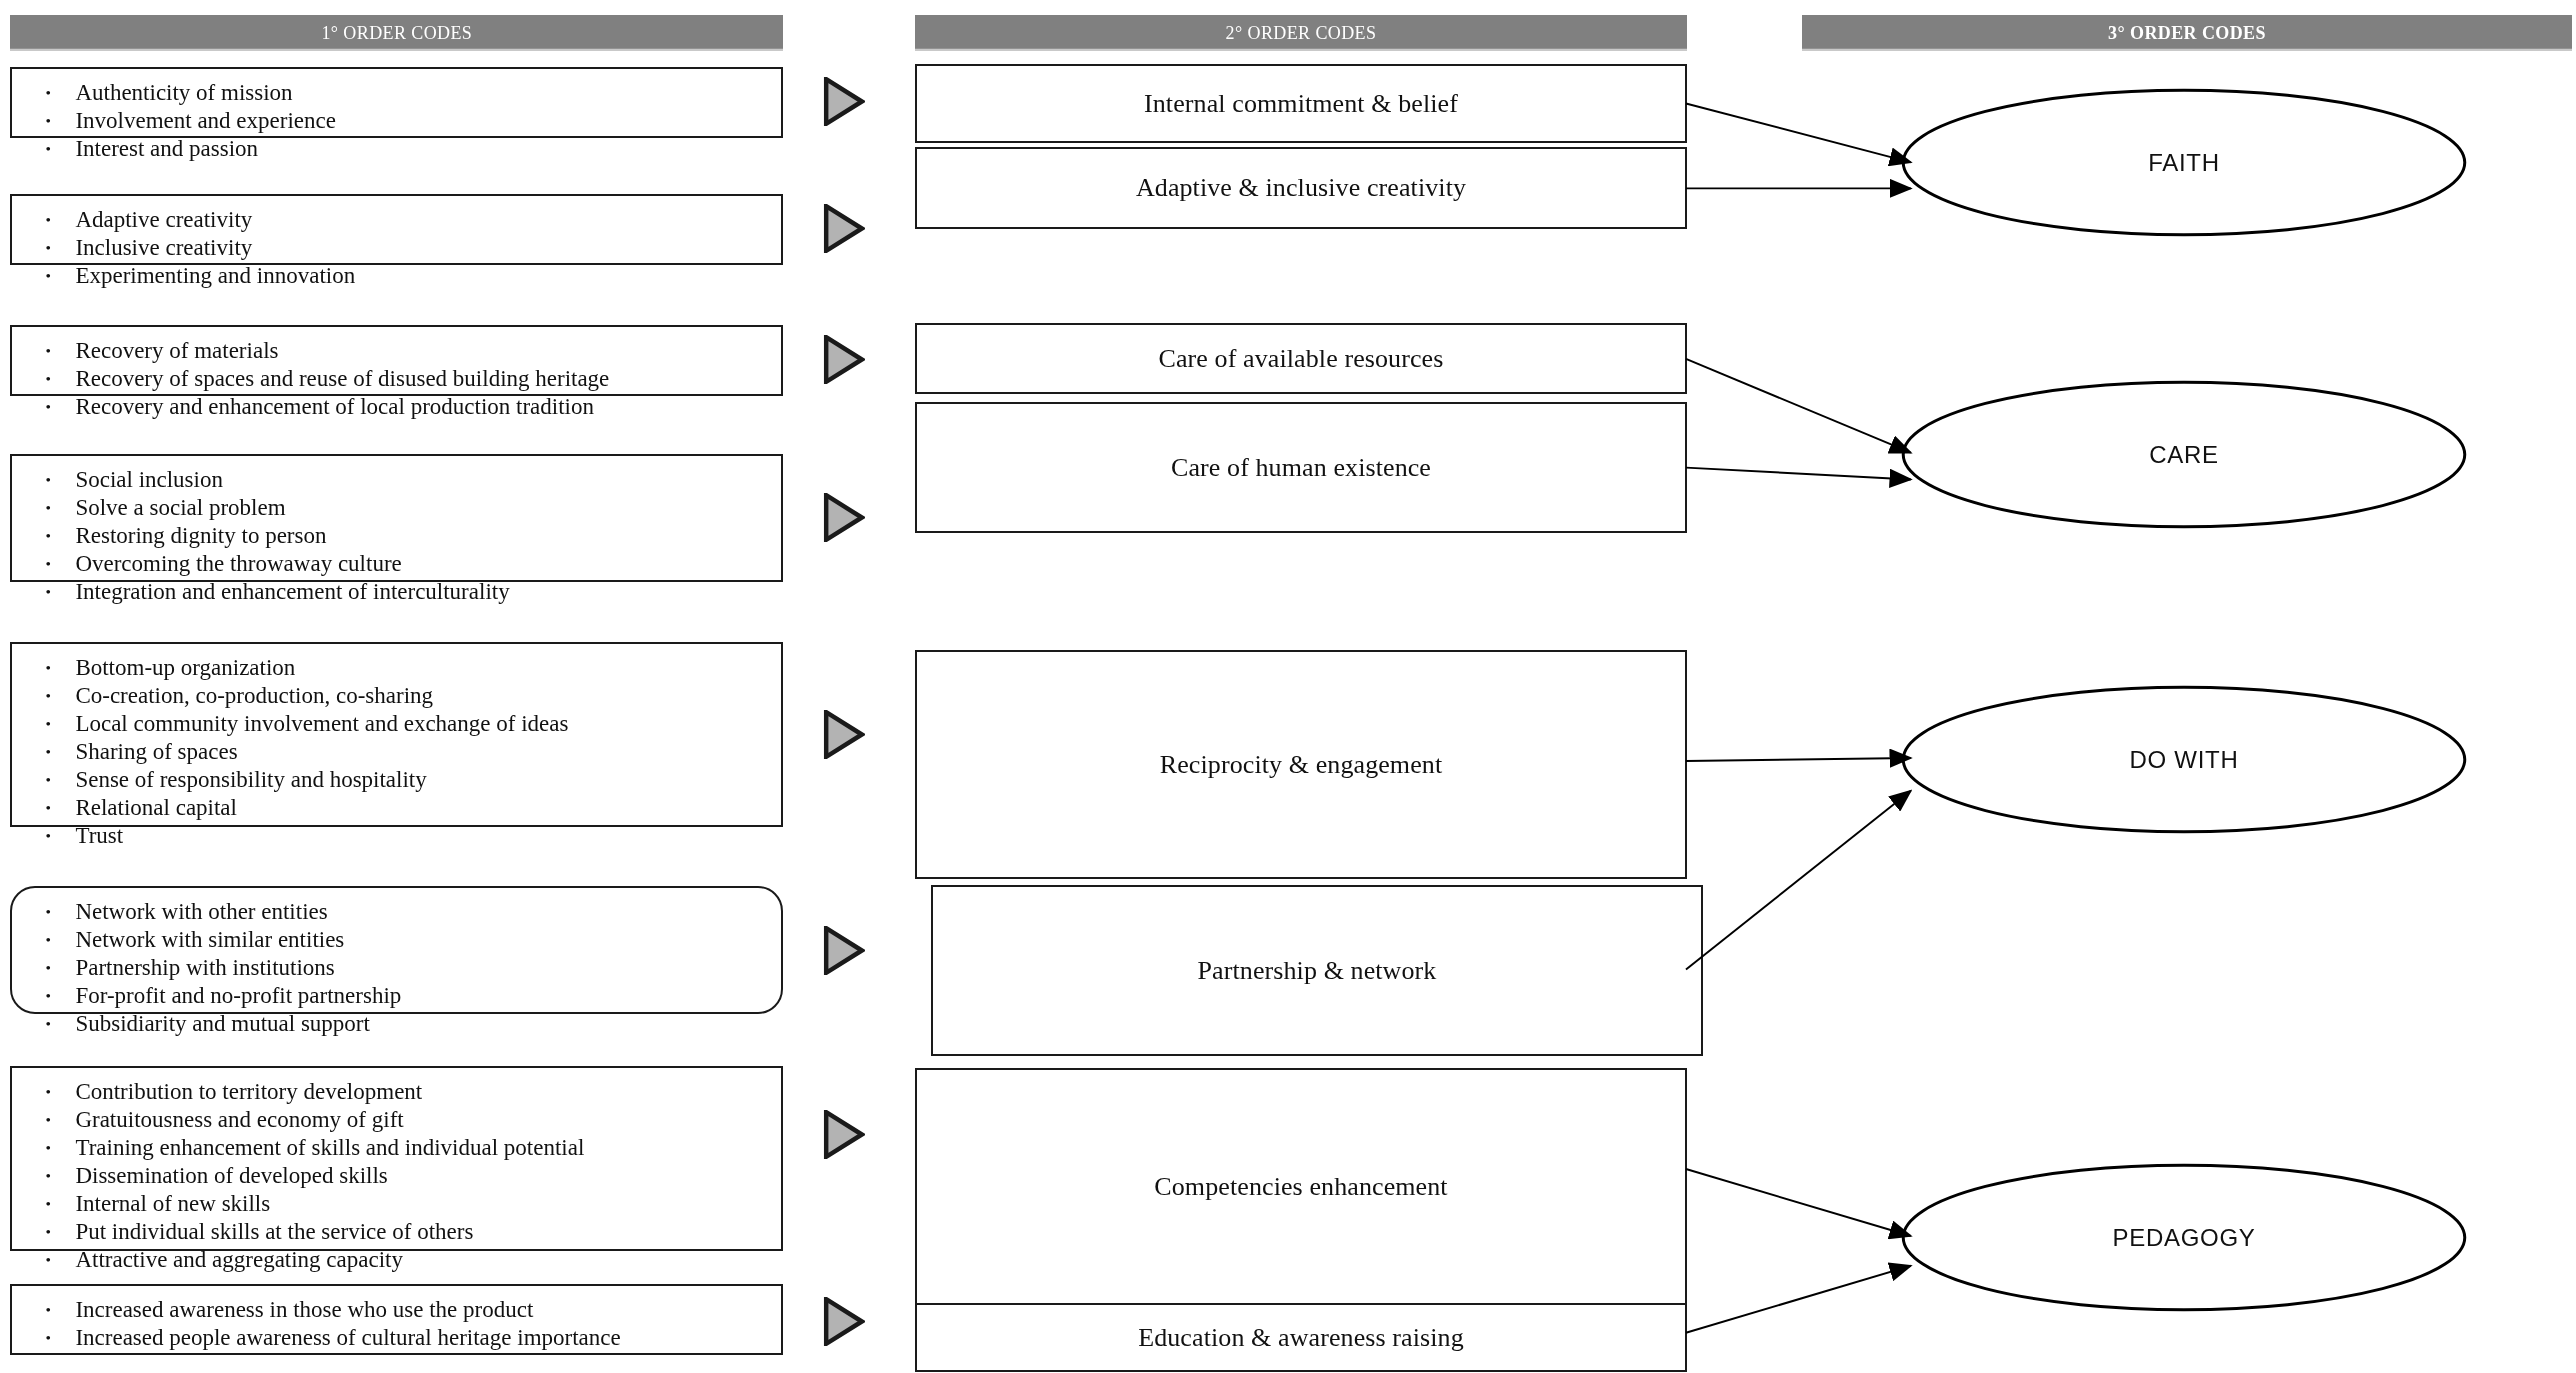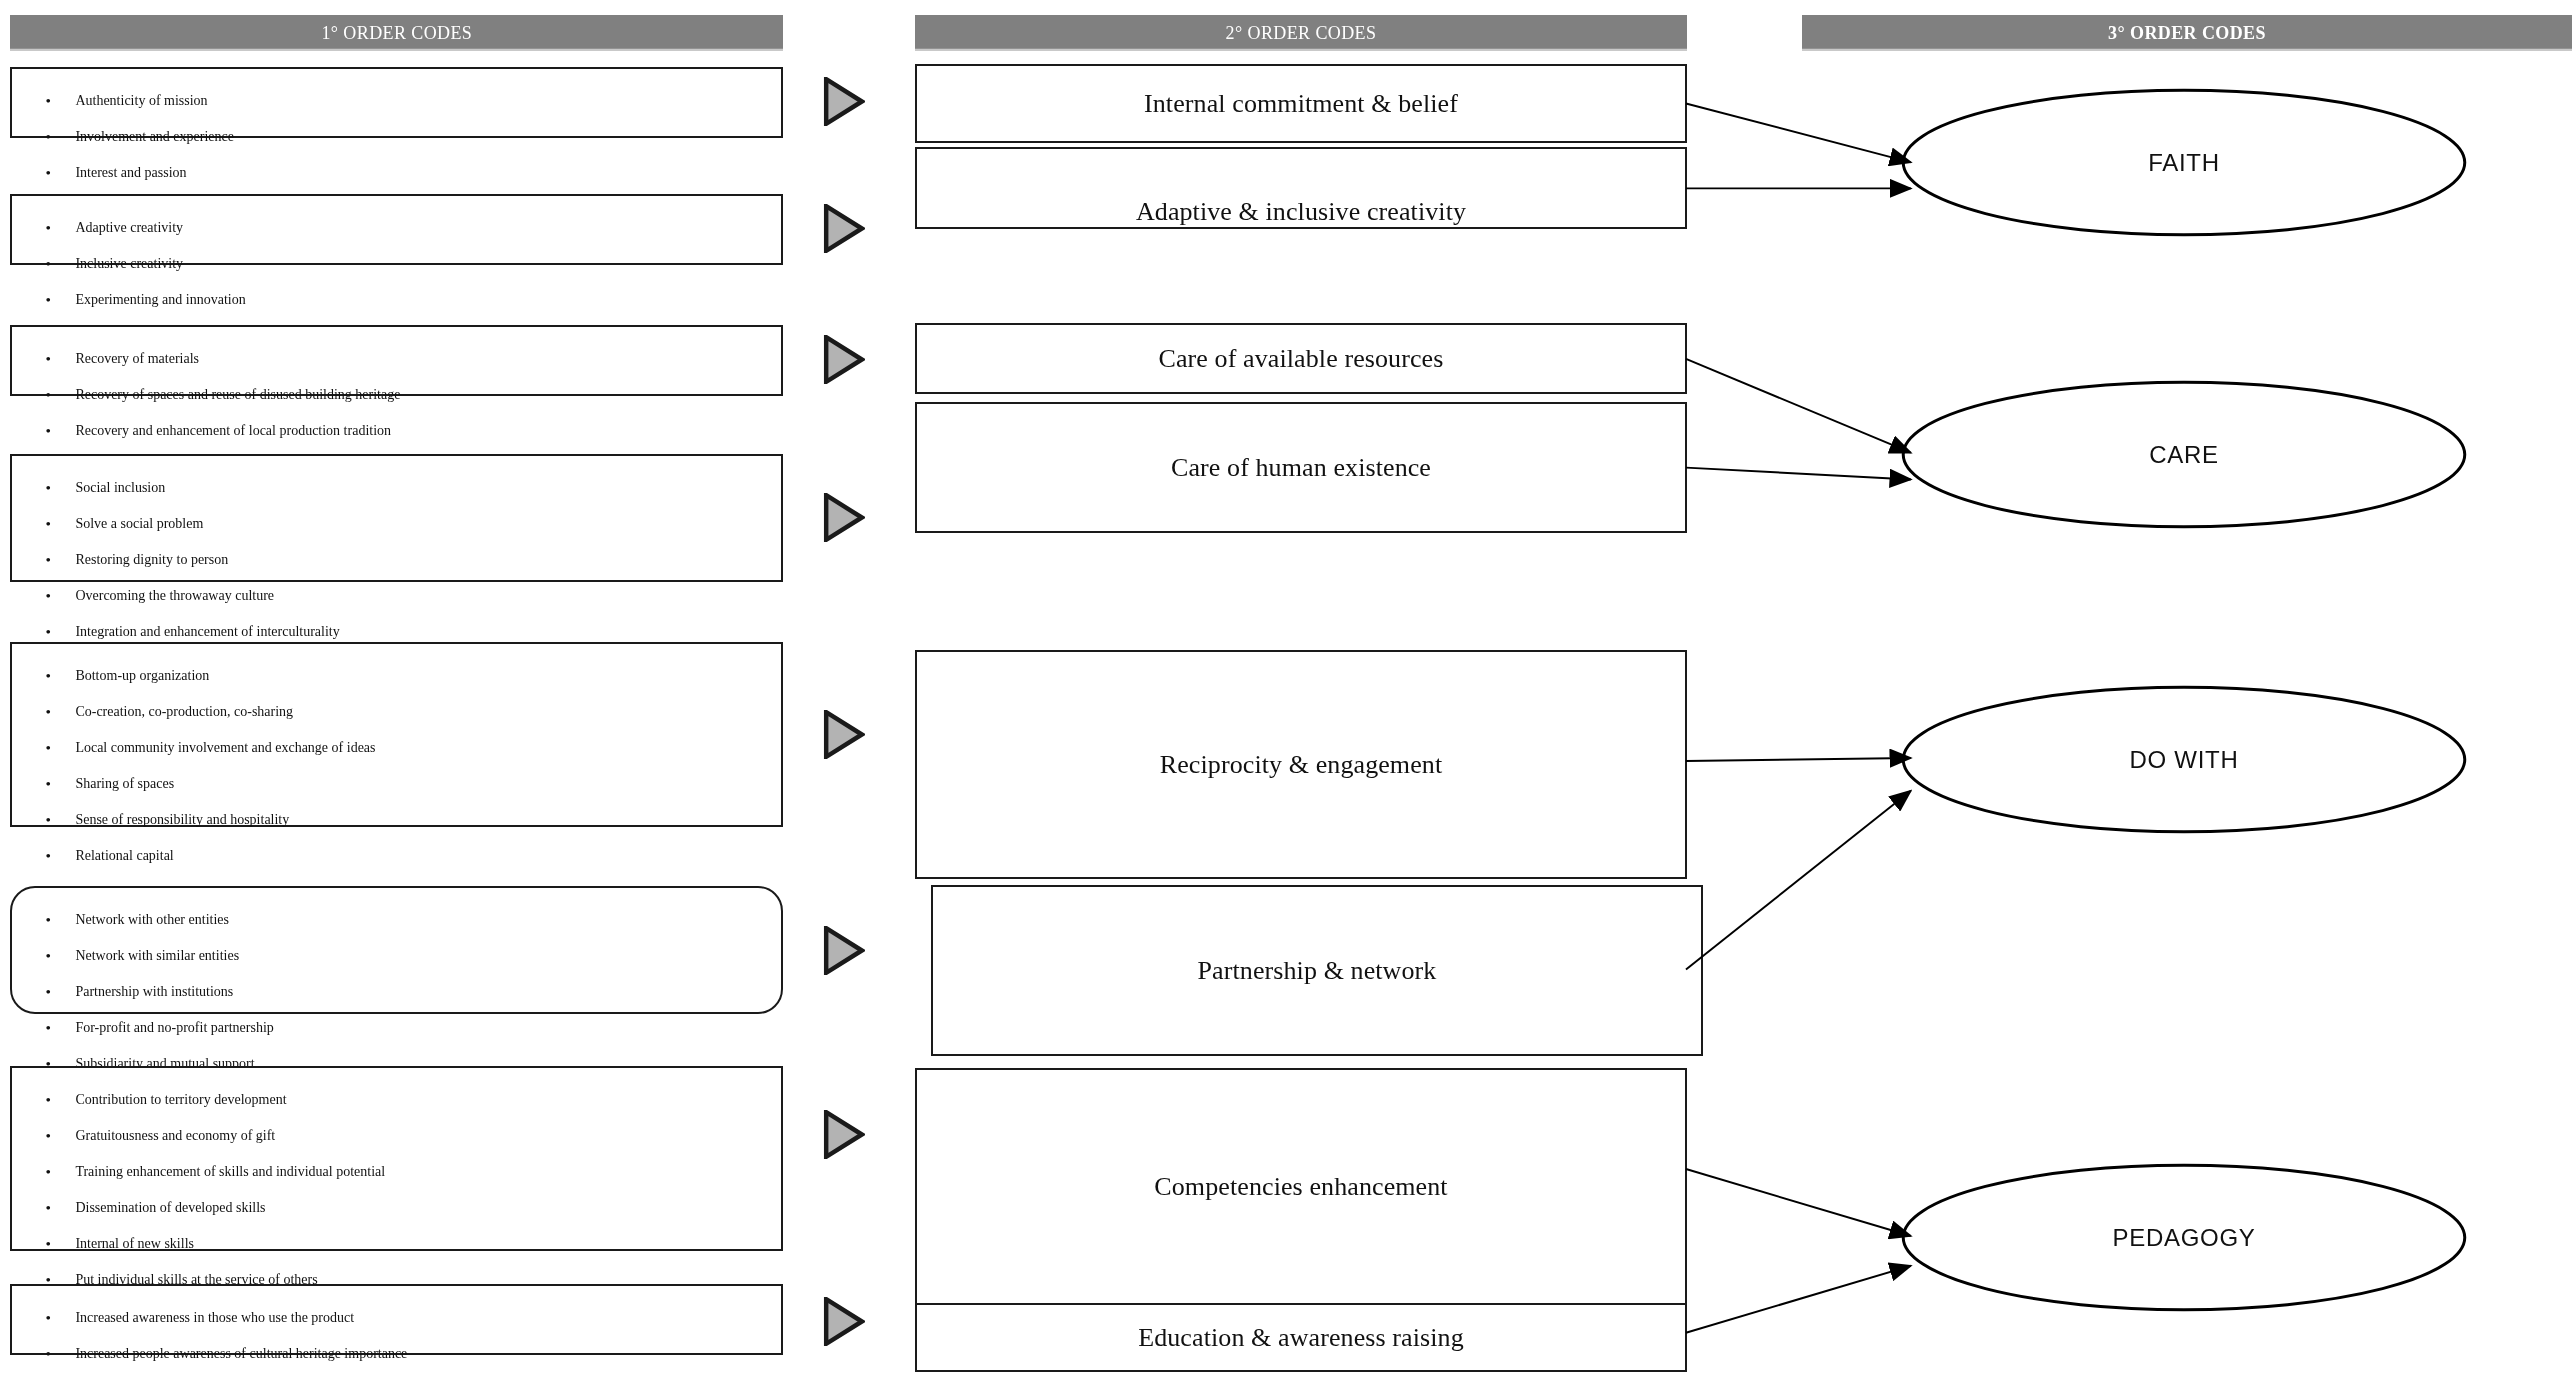--- a/index.html
+++ b/index.html
@@ -24,22 +24,22 @@
   
   .box{
     position:absolute;background:#ffffff;
     border:2.2px solid #1a1a1a;
     box-sizing:border-box;
   }
   
   .fo{left:10.4px;width:773px;padding:10.4px 0 7.4px 0;}
   .fo ul{margin:0;padding:0;list-style:none;}
   .fo li{
-    position:relative;margin:8px 0 0 21px;padding:0 0 0 42px;
-    font-size:14px;line-height:28px;color:#111;
+    position:relative;margin:0 0 0 21px;padding:0 0 0 42px;
+    font-size:23px;line-height:28px;color:#111;
     white-space:nowrap;
     font-family:"Liberation Serif","DejaVu Serif",serif;
   }
   .fo li:before{
     content:"\2022";position:absolute;left:12px;top:0;
     font-size:15.6px;line-height:28px;color:#111;
   }
 
   
   .so{
@@ -187,21 +187,21 @@
   </div>
   <div class="tri" style="left:823px;top:1297px;">
     <svg width="42" height="49" viewBox="0 0 56 66">
         <polygon points="4,3 52,33 4,63" fill="#b3b3b3" stroke="#1a1a1a" stroke-width="6" stroke-linejoin="miter"></polygon>
       </svg>
   </div>
 
   <div class="box so" id="so1" style="top:64px;height:79px;">
     <span>Internal commitment &amp; belief</span>
   </div>
-  <div class="box so" id="so2" style="top:147px;height:82px;align-items:flex-end;">
+  <div class="box so" id="so2" style="top:147px;height:82px;">
     <span>Adaptive &amp; inclusive creativity</span>
   </div>
   <div class="box so" id="so3" style="top:323px;height:71px;">
     <span>Care of available resources</span>
   </div>
   <div class="box so" id="so4" style="top:402px;height:131px;">
     <span>Care of human existence</span>
   </div>
   <div class="box so" id="so5" style="top:650px;height:229px;">
     <span>Reciprocity &amp; engagement</span>

